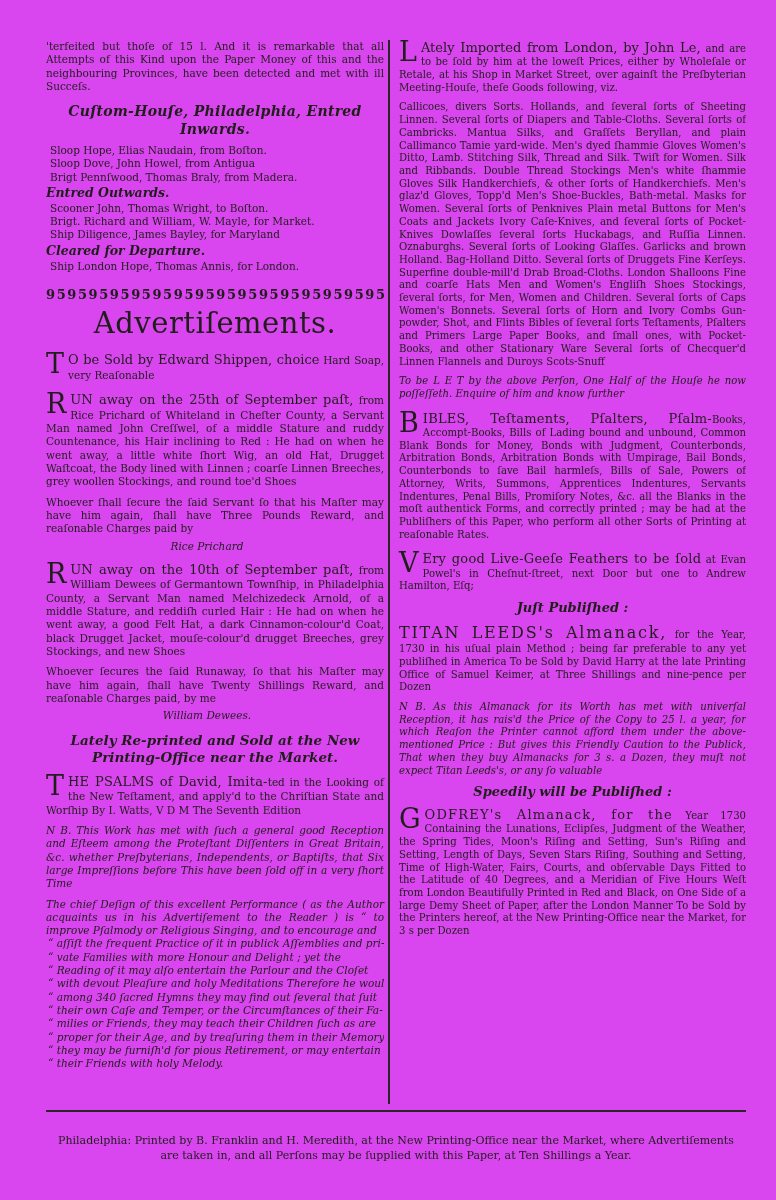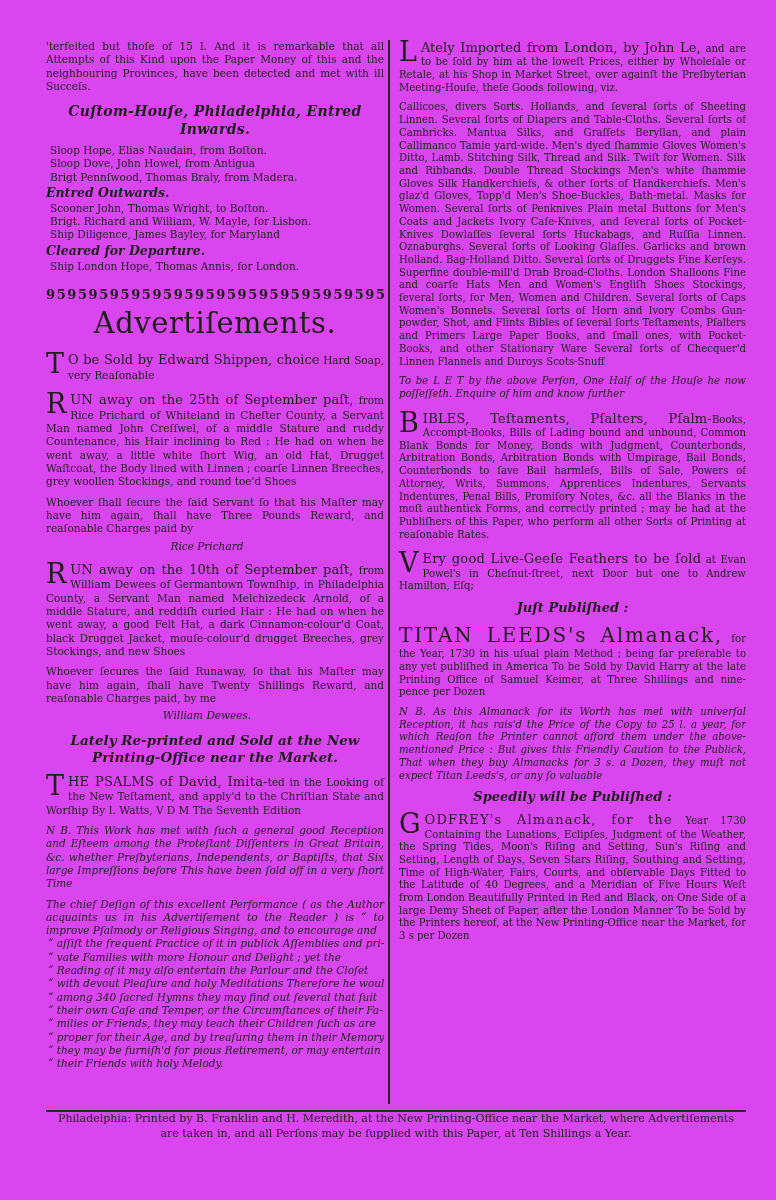--- a/index.html
+++ b/index.html
@@ -34,55 +34,55 @@
     margin:14px 0 2px;
   }
   .adverts-heading {
     font-size:29px; text-align:center; margin:2px 0 10px; letter-spacing:0.5px;
   }
   .dropcap {
     float:left; font-size:27px; line-height:21px; padding:1px 4px 0 0;
   }
   .lede { font-size:13px; }
   .lede-big { font-size:13px; letter-spacing:0.2px; }
-  .titan-title { font-size:20px; letter-spacing:1.8px; }
+  .titan-title { font-size:16px; letter-spacing:1.8px; }
   .italic { font-style:italic; }
   .signature {
     text-align:center; font-style:italic; padding-right:16px; margin:-3px 0 9px;
   }
   .reprint-heading, .pub-heading {
     font-style:italic; font-weight:bold; text-align:center;
     font-size:13.5px; margin:8px 6px 7px; line-height:1.3;
   }
   .pub-heading { font-size:13px; margin:7px 0 6px; }
   .quote-line {
     font-style:italic; white-space:nowrap; overflow:hidden;
     padding-left:10px; text-indent:-8px;
   }
   .footer {
-    border-top:2px solid #2a2722; margin-top:6px; padding:0 4px 0 4px;
+    border-top:2px solid #2a2722; margin-top:6px; padding:22px 4px 0 4px;
     font-size:11px; text-align:center; line-height:1.35;
   }
 </style>
 </head>
 <body>
 
 <div class="page">
   <div class="cols">
 
     <div class="col-left">
       <p class="intro">'terfeited but thoſe of 15 l.  And it is remarkable that all Attempts of this Kind upon the Paper Money of this and the neighbouring Provinces, have been detected and met with ill Succeſs.</p>
 
       <div class="customs-heading">Cuſtom-Houſe, Philadelphia, Entred Inwards.</div>
       <div class="ship-line">Sloop Hope, Elias Naudain, from Boſton.</div>
       <div class="ship-line">Sloop Dove, John Howel, from Antigua</div>
       <div class="ship-line">Brigt Pennſwood, Thomas Braly, from Madera.</div>
       <div class="sub-heading">Entred Outwards.</div>
       <div class="ship-line">Scooner John, Thomas Wright, to Boſton.</div>
-      <div class="ship-line">Brigt. Richard and William, W. Mayle, for Lisbon.</div>
+      <div class="ship-line">Brigt. Richard and William, W. Mayle, for Market.</div>
       <div class="ship-line">Ship Diligence, James Bayley, for Maryland</div>
       <div class="sub-heading">Cleared for Departure.</div>
       <div class="ship-line">Ship London Hope, Thomas Annis, for London.</div>
 
       <div class="ornament">9595959595959595959595959595959595959595959595</div>
       <div class="adverts-heading">Advertiſements.</div>
 
       <p class="ad"><span class="dropcap">T</span><span class="lede">O be Sold by Edward Shippen, choice</span><span> Hard Soap, very Reaſonable</span></p>
 
       <p class="ad" style="margin-top:10px"><span class="dropcap">R</span><span class="lede">UN away on the 25th of September paſt,</span><span> from Rice Prichard of Whiteland in Cheſter County, a Servant Man named John Creſſwel, of a middle Stature and ruddy Countenance, his Hair inclining to Red : He had on when he went away, a little white ſhort Wig, an old Hat, Drugget Waſtcoat, the Body lined with Linnen ; coarſe Linnen Breeches, grey woollen Stockings, and round toe'd Shoes</span></p>

